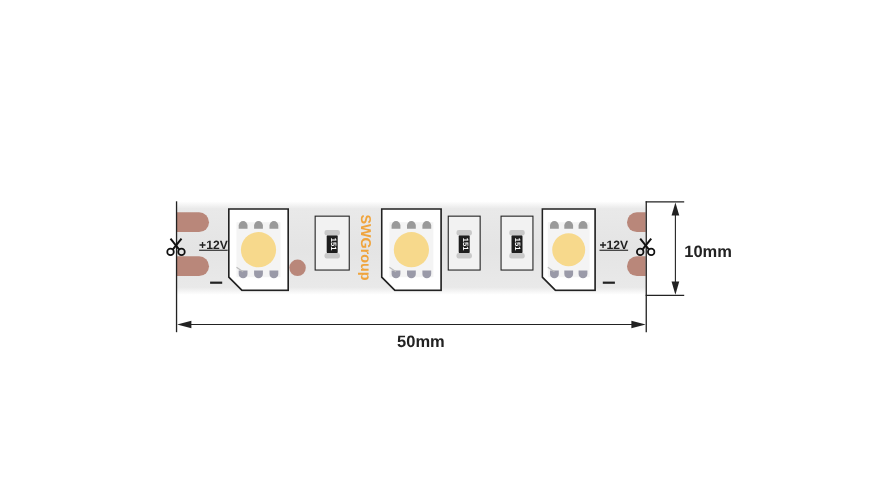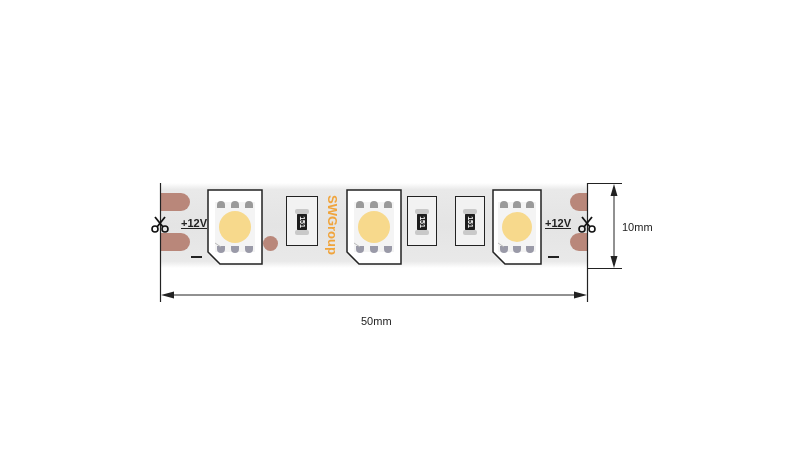--- a/index.html
+++ b/index.html
@@ -2,21 +2,21 @@
 <html><head>
 <meta charset="utf-8">
 <style>
   html, body { margin:0; padding:0; background:#ffffff; }
   body { width:800px; height:450px; position:relative; overflow:hidden; font-family:"Liberation Sans", sans-serif; }
   .abs { position:absolute; }
   .strip { left:160px; top:183px; width:427px; height:85px;
     background:linear-gradient(to bottom, #ffffff 0%, #e9e9e9 8%, #e4e4e4 50%, #e9e9e9 92%, #ffffff 100%); }
   .pad { background:#b9877a; }
   .label { font-weight:bold; color:#222; font-size:11px;text-decoration:underline; }
-  .dim-label { font-weight:normal; color:#222; font-size:11px; }
+  .dim-label { font-weight:bold; color:#222; font-size:15px; }
   .res-box { border:1.5px solid #222; background:#f2f2f2; box-sizing:border-box; }
   .res { position:absolute; background:#1e1e1e; border-radius:2px; }
   .res::before, .res::after { content:""; position:absolute; left:-2px; right:-2px; height:5px; background:#c9c9c9; border-radius:2px; }
   .res::before { top:-4px; } .res::after { bottom:-4px; }
   .res span { position:absolute; left:50%; top:50%; transform:translate(-50%,-50%) rotate(90deg); color:#fff; font-size:7px; font-weight:bold; white-space:nowrap; }
   .logo { color:#f0a43c; font-weight:bold; font-size:13px; transform:rotate(90deg); transform-origin:left top; white-space:nowrap; }
 </style>
 </head>
 <body>
 
@@ -141,14 +141,14 @@
 </div>
 <div class="abs" style="left:578px; top:216px;">
   <svg width="18" height="18" viewBox="0 0 18 18">
     <circle cx="4" cy="13" r="3" fill="none" stroke="#111" stroke-width="1.6"></circle>
     <circle cx="14" cy="13" r="3" fill="none" stroke="#111" stroke-width="1.6"></circle>
     <line x1="6" y1="11" x2="14" y2="1" stroke="#111" stroke-width="1.8"></line>
     <line x1="12" y1="11" x2="4" y2="1" stroke="#111" stroke-width="1.8"></line>
   </svg>
 </div>
 
-<div class="abs dim-label" style="left:361px; top:302px;margin-top:13px;">50mm</div>
+<div class="abs dim-label" style="left:361px; top:302px;">50mm</div>
 <div class="abs dim-label" style="left:622px; top:221px;">10mm</div>
 
 </body></html>

